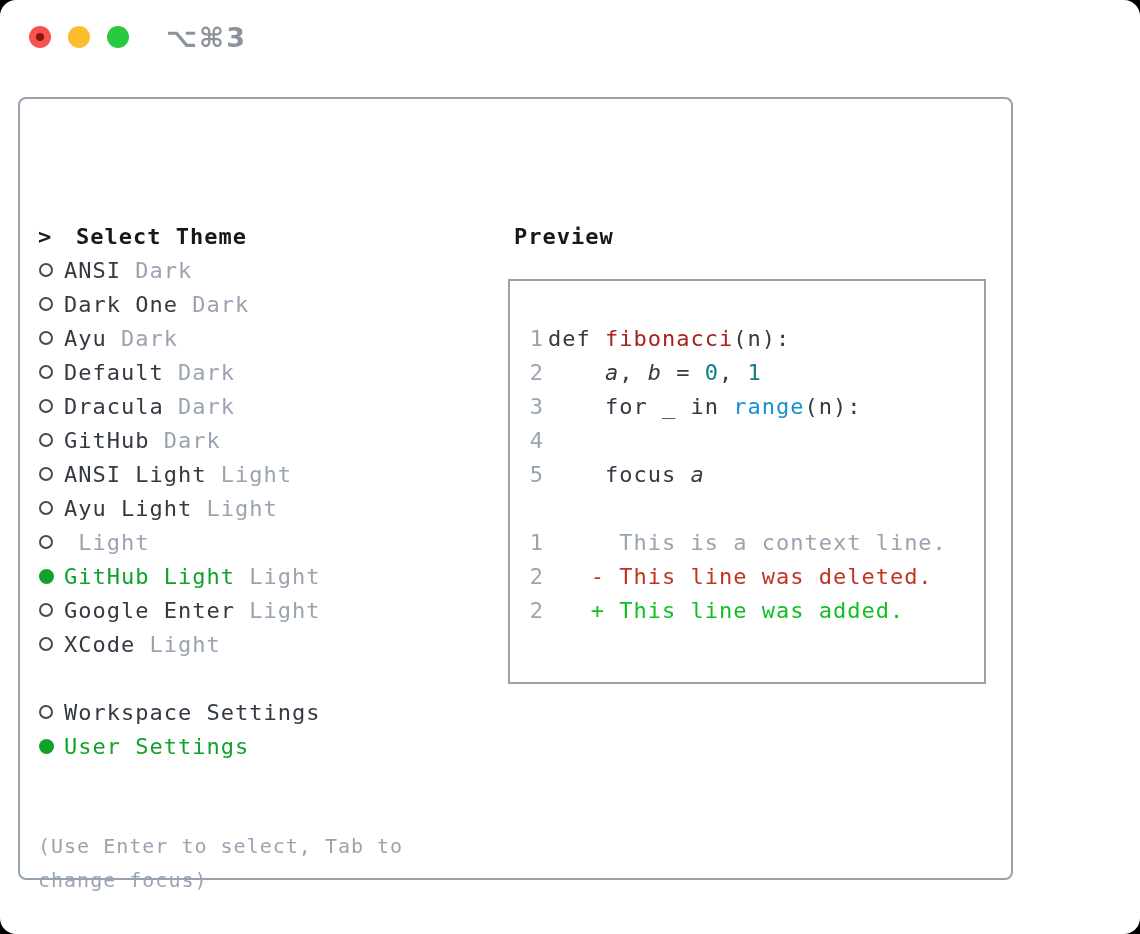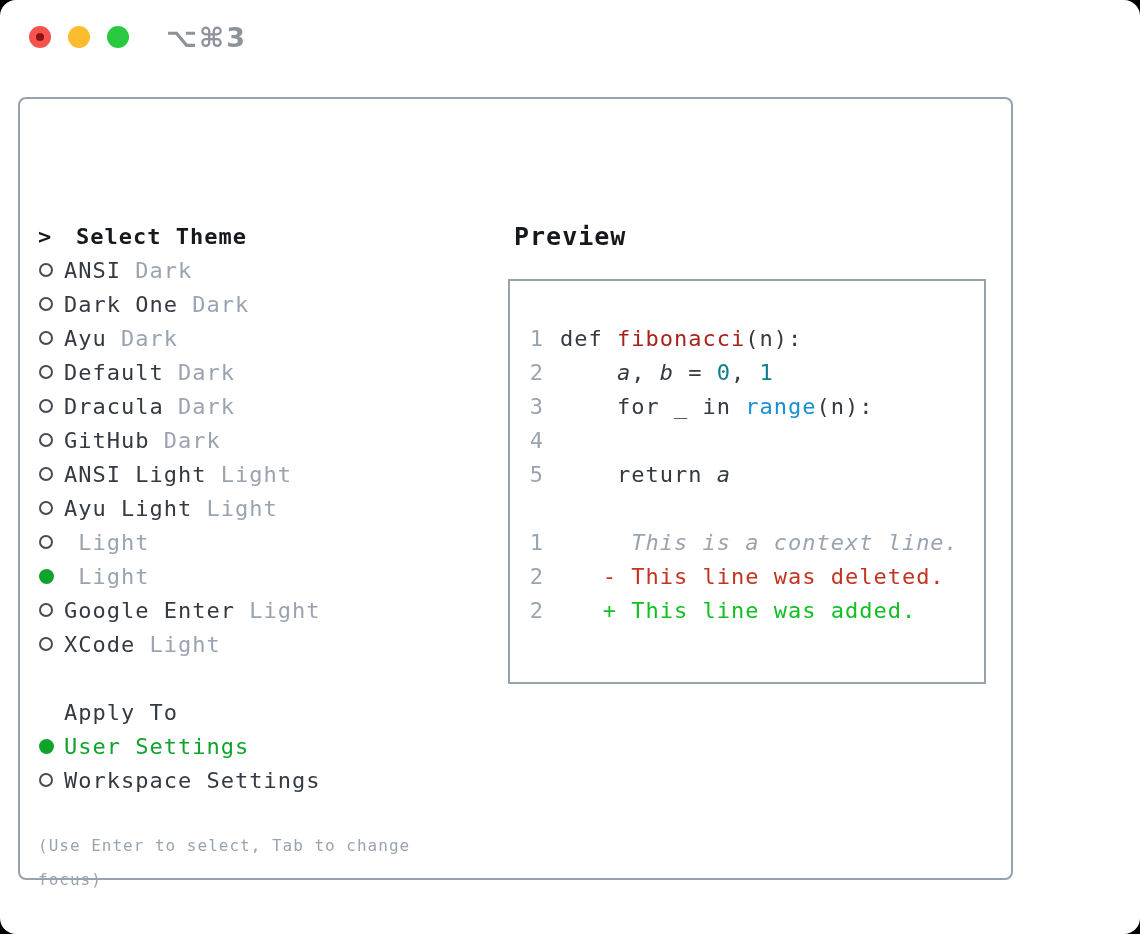--- a/index.html
+++ b/index.html
@@ -22,55 +22,55 @@
     color:var(--title_gray); font-family:"DejaVu Sans","Liberation Sans",sans-serif;
     letter-spacing:2px;
   }
 
   
   .panel {
     position:absolute; left:18px; top:97px; width:995px; height:783px;
     border:2px solid var(--border_gray); border-radius:8px; background:#fff;
   }
 
-  .mono { font-size:25px; letter-spacing:1px; color:var(--text_dark); white-space:pre;text-align:right; }
+  .mono { font-size:22px; letter-spacing:1px; color:var(--text_dark); white-space:pre;text-align:right; }
 
   
   .theme-list { position:absolute; left:18px; top:120px; }
   .row { display:flex; align-items:center; height:34px; white-space:pre; font-size:22px; letter-spacing:1px; color:var(--text_dark); cursor:default; }
   .marker { width:26px; display:flex; align-items:center; justify-content:flex-start; flex:0 0 26px; }
   .prompt { font-weight:bold; color:var(--header_black); }
   .hdr { font-weight:bold; color:var(--header_black);margin-left:12px; }
   .radio { width:14px; height:14px; border:2px solid #444b54; border-radius:50%; margin-left:1px; }
   .radio.on { border:none; background:var(--accent_green); width:15px; height:15px; }
   .lbl-sel { color:var(--accent_green); }
   .muted { color:var(--muted_gray); }
 
   .apply-block { position:absolute; left:18px; top:596px; }
   .hint {
     position:absolute; left:18px; top:730px; width:440px;
-    font-size:16px; letter-spacing:1px; line-height:34px; color:var(--muted_gray);
+    font-size:20px; letter-spacing:1px; line-height:34px; color:var(--muted_gray);
     white-space:normal;
   }
 
   
   .preview-header { position:absolute; left:482px; top:120px; height:34px; display:flex; align-items:center; }
   .preview-box {
     position:absolute; left:488px; top:180px; width:478px; height:405px;
     border:2px solid var(--border_gray); background:#fff; overflow:hidden;
   }
   .code { position:absolute; left:0; top:40px; width:100%; }
   .code-line { display:flex; height:34px; align-items:center; white-space:pre; font-size:22px; letter-spacing:1px; }
   .gutter { flex:0 0 16px; margin-left:18px; text-align:right; color:var(--muted_gray); }
-  .code-text { margin-left:16px; color:var(--text_dark); }
+  .code-text { margin-left:4px; color:var(--text_dark); }
   .tok-fn { color:var(--func_red); }
   .tok-num { color:var(--number_teal); }
   .tok-builtin { color:var(--builtin_blue); }
   .tok-var { font-style:italic; }
-  .tok-ctx { color:var(--muted_gray);font-style:italic; }
+  .tok-ctx { color:var(--muted_gray); }
   .tok-del { color:var(--deleted_red); }
   .tok-add { color:var(--added_green); }
 </style>
 </head>
 <body>
 
 <div class="window">
 
   <div class="titlebar">
     <div class="dot dot-close">
@@ -90,48 +90,45 @@
 
     <div class="row"><span class="marker"><span class="radio"></span></span><span class="">ANSI</span><span class="muted"> Dark</span></div>
         <div class="row"><span class="marker"><span class="radio"></span></span><span class="">Dark One</span><span class="muted"> Dark</span></div>
         <div class="row"><span class="marker"><span class="radio"></span></span><span class="">Ayu</span><span class="muted"> Dark</span></div>
         <div class="row"><span class="marker"><span class="radio"></span></span><span class="">Default</span><span class="muted"> Dark</span></div>
         <div class="row"><span class="marker"><span class="radio"></span></span><span class="">Dracula</span><span class="muted"> Dark</span></div>
         <div class="row"><span class="marker"><span class="radio"></span></span><span class="">GitHub</span><span class="muted"> Dark</span></div>
         <div class="row"><span class="marker"><span class="radio"></span></span><span class="">ANSI Light</span><span class="muted"> Light</span></div>
         <div class="row"><span class="marker"><span class="radio"></span></span><span class="">Ayu Light</span><span class="muted"> Light</span></div>
         <div class="row"><span class="marker"><span class="radio"></span></span><span class="muted"> Light</span></div>
-        <div class="row"><span class="marker"><span class="radio on"></span></span><span class="muted"> Light</span></div>
+        <div class="row"><span class="marker"><span class="radio on"></span></span><span class="lbl-sel">GitHub Light</span><span class="muted"> Light</span></div>
         <div class="row"><span class="marker"><span class="radio"></span></span><span class="">Google Enter</span><span class="muted"> Light</span></div>
         <div class="row"><span class="marker"><span class="radio"></span></span><span class="">XCode</span><span class="muted"> Light</span></div>
       </div>
 
     <div class="apply-block">
-      <div class="row">
-        <span class="marker"></span><span>Apply To</span>
-      </div>
 
-    <div class="row"><span class="marker"><span class="radio on"></span></span><span class="lbl-sel">User Settings</span></div>
-        <div class="row"><span class="marker"><span class="radio"></span></span><span class="">Workspace Settings</span></div>
+    <div class="row"><span class="marker"><span class="radio"></span></span><span class="">Workspace Settings</span></div>
+        <div class="row"><span class="marker"><span class="radio on"></span></span><span class="lbl-sel">User Settings</span></div>
       </div>
 
     <div class="hint">(Use Enter to select, Tab to change focus)</div>
 
     <div class="preview-header">
       <span class="hdr mono">Preview</span>
     </div>
 
     <div class="preview-box">
       <div class="code">
 
       <div class="code-line"><span class="gutter">1</span><span class="code-text"><span>def </span><span class="tok-fn">fibonacci</span><span>(n):</span></span></div>
           <div class="code-line"><span class="gutter">2</span><span class="code-text"><span>    </span><span class="tok-var">a</span><span>, </span><span class="tok-var">b</span><span> = </span><span class="tok-num">0</span><span>, </span><span class="tok-num">1</span></span></div>
           <div class="code-line"><span class="gutter">3</span><span class="code-text"><span>    for _ in </span><span class="tok-builtin">range</span><span>(n):</span></span></div>
           <div class="code-line"><span class="gutter">4</span></div>
-          <div class="code-line"><span class="gutter">5</span><span class="code-text"><span>    return </span><span class="tok-var">a</span></span></div>
+          <div class="code-line"><span class="gutter">5</span><span class="code-text"><span>    focus </span><span class="tok-var">a</span></span></div>
           <div class="code-line"><span class="gutter"></span><span class="code-text"></span></div>
           <div class="code-line"><span class="gutter">1</span><span class="code-text"><span class="tok-ctx">     This is a context line.</span></span></div>
           <div class="code-line"><span class="gutter">2</span><span class="code-text"><span class="tok-del">   - This line was deleted.</span></span></div>
           <div class="code-line"><span class="gutter">2</span><span class="code-text"><span class="tok-add">   + This line was added.</span></span></div>
         </div>
     </div>
 
   </div>
 </div>
 

